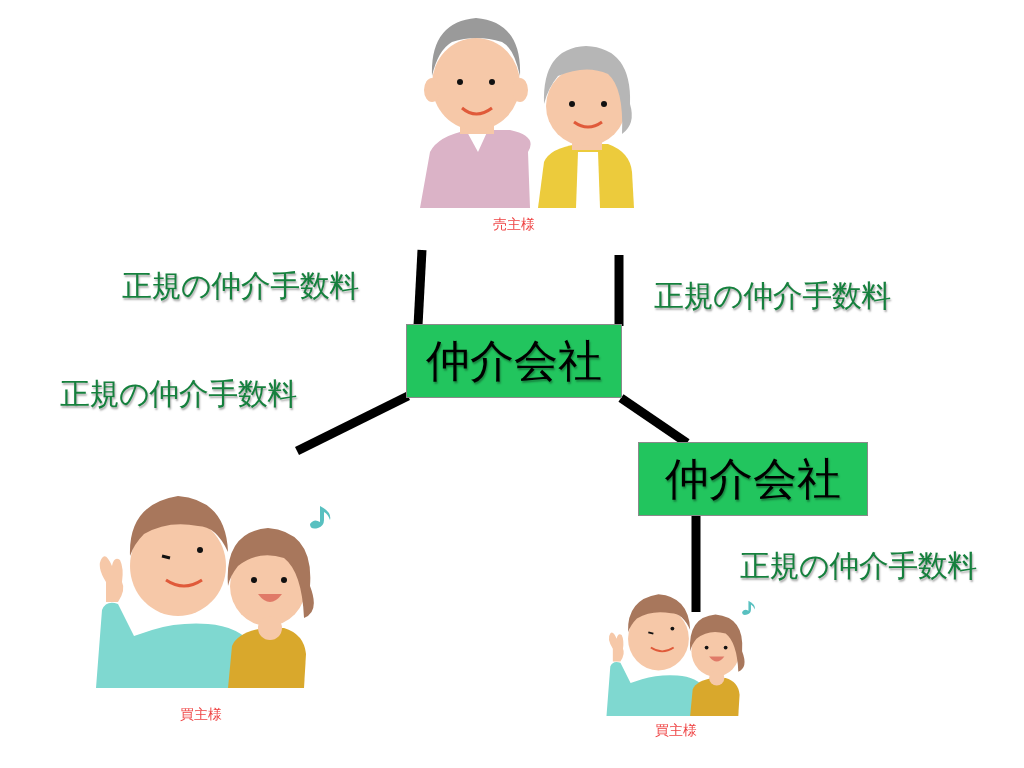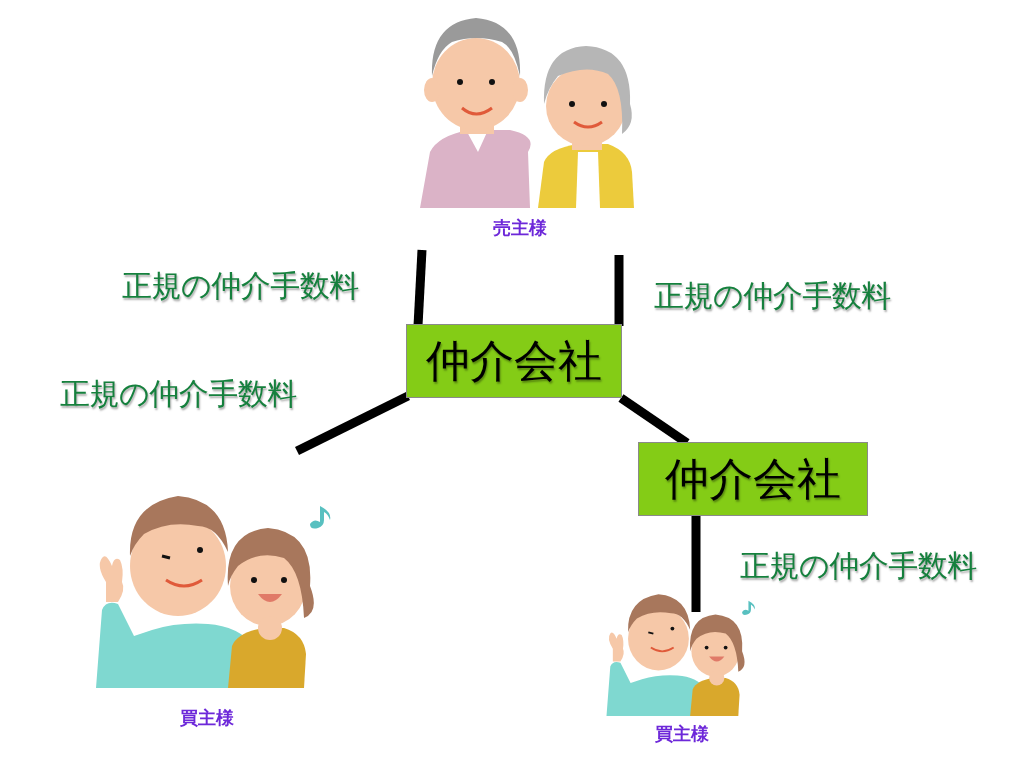--- a/index.html
+++ b/index.html
@@ -1,24 +1,24 @@
 <!DOCTYPE html>
 <html><head>
 <meta charset="utf-8">
 <style>
   html,body{margin:0;padding:0;}
   body{width:1024px;height:768px;background:#ffffff;position:relative;overflow:hidden;
        font-family:"DejaVu Sans","Liberation Sans",sans-serif;}
   svg.lines{position:absolute;left:0;top:0;width:1024px;height:768px;}
   .fee{position:absolute;font-size:30px;color:#15803d;white-space:nowrap;
        text-shadow:1px 2px 2px rgba(0,0,0,0.35);letter-spacing:-0.5px;}
-  .box{position:absolute;background:#84cc16;border:1px solid #8a8a8a;
+  .box{position:absolute;background:#22c55e;border:1px solid #8a8a8a;
        display:flex;align-items:center;justify-content:center;
        font-size:44px;color:#000;text-shadow:1px 2px 2px rgba(0,0,0,0.35);}
-  .caption{position:absolute;font-size:18px;font-weight:bold;color:#6d28d9;white-space:nowrap;}
+  .caption{position:absolute;font-size:14px;font-weight:normal;color:#ef4444;white-space:nowrap;}
   .person{position:absolute;}
 </style>
 </head>
 <body>
 
 <svg class="lines" viewBox="0 0 1024 768">
   <line x1="422" y1="250" x2="418" y2="326" stroke="#000" stroke-width="9"></line>
   <line x1="619" y1="255" x2="619" y2="326" stroke="#000" stroke-width="9"></line>
   <line x1="408" y1="396" x2="297" y2="451" stroke="#000" stroke-width="9"></line>
   <line x1="621" y1="398" x2="687" y2="443" stroke="#000" stroke-width="9"></line>

